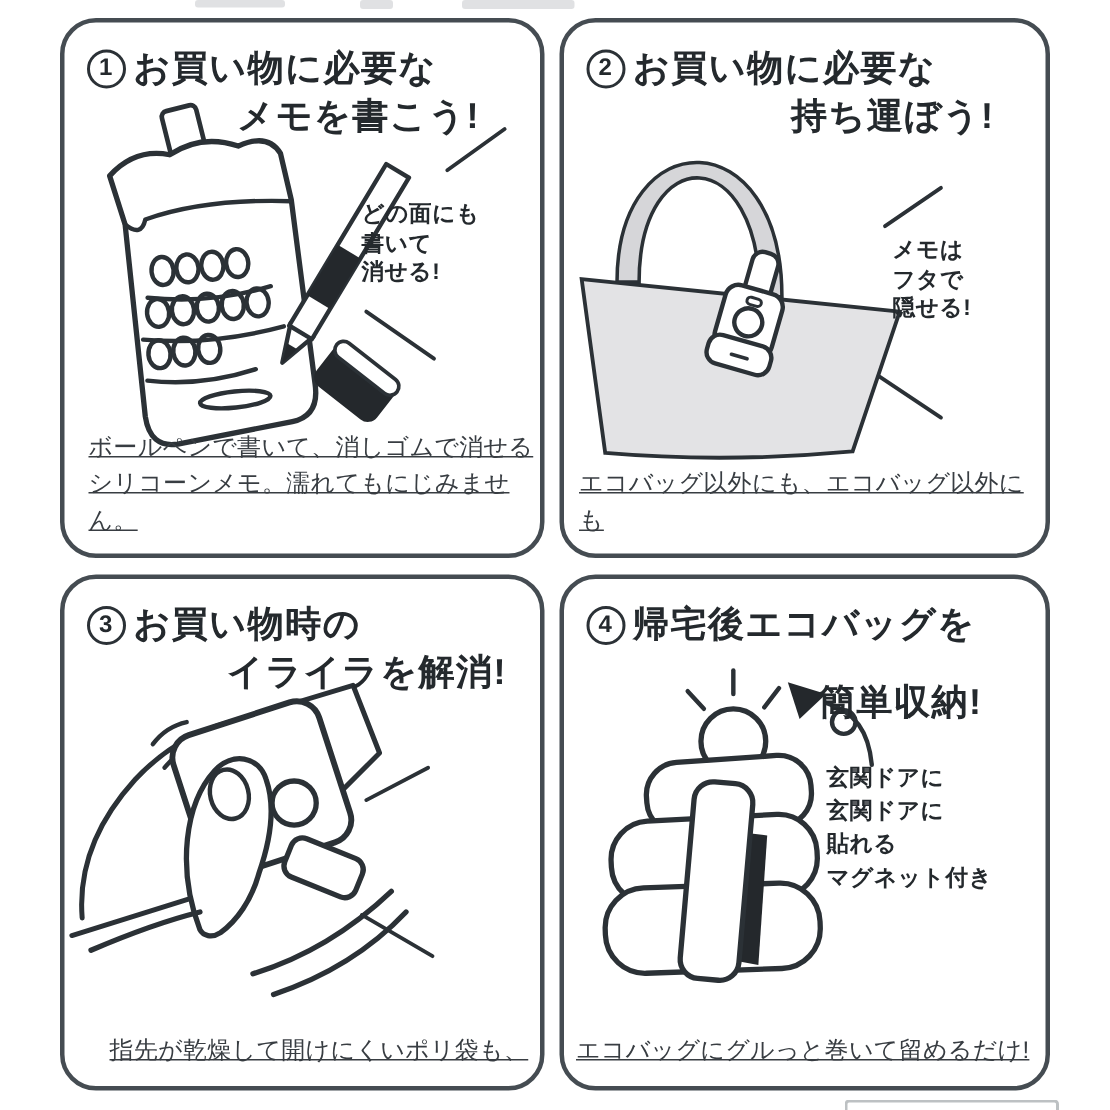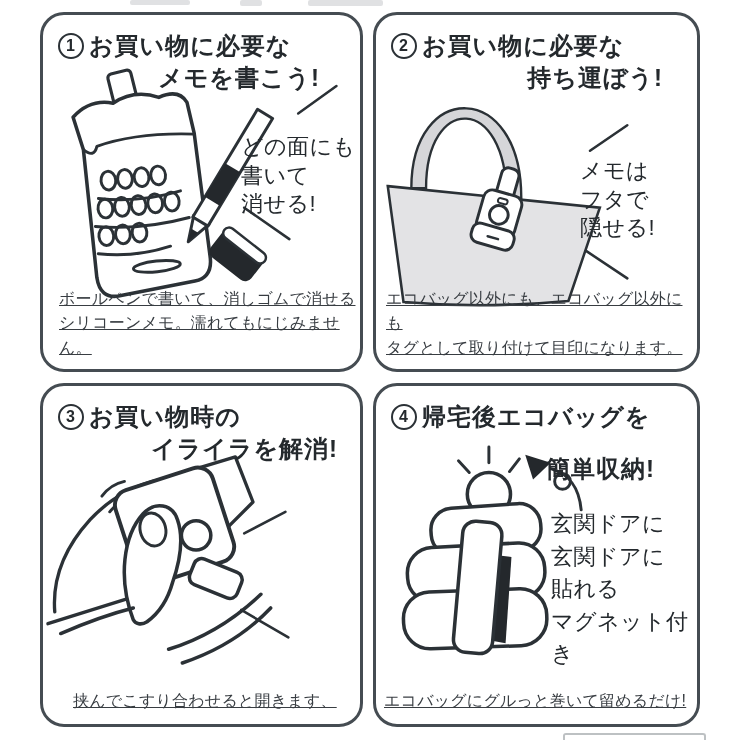--- a/index.html
+++ b/index.html
@@ -27,25 +27,25 @@
   .trow1{display:flex;align-items:center;gap:5px;}
   .num{
     width:26px;height:26px;border:2px solid var(--ink);border-radius:50%;
     display:inline-flex;align-items:center;justify-content:center;
     font-size:16px;font-weight:700;flex:0 0 auto;box-sizing:border-box;
   }
   .trow2{text-align:right;}
   #p1 .trow2{padding-right:28px;} #p2 .trow2{padding-right:22px;}
   #p3 .trow2{padding-right:10px;} #p4 .trow2{padding-right:30px;margin-top:20px;}
   .side{
-    position:absolute;font-size:22px;font-weight:400;line-height:1.3;
+    position:absolute;font-size:15px;font-weight:700;line-height:1.3;
     letter-spacing:0.5px;color:var(--text);
   }
   #p1 .side{left:198px;top:118px;}
-  #p2 .side{left:204px;top:142px;}
+  #p2 .side{left:219px;top:142px;}
   #p3 .side{left:203px;top:164px;}
   #p4 .side{left:175px;top:122px;line-height:1.48;}
   .cap{
     position:absolute;font-size:16px;line-height:1.55;letter-spacing:0.2px;color:var(--caption);text-decoration:underline;
   }
   #p1 .cap{left:16px;bottom:8px;} #p2 .cap{left:10px;bottom:8px;}
   #p3 .cap{left:30px;bottom:10px;} #p4 .cap{left:8px;bottom:10px;}
   
   .ln{stroke:var(--ink);fill:none;stroke-linecap:round;stroke-linejoin:round;}
   .shape{stroke:var(--ink);fill:var(--paper);stroke-linecap:round;stroke-linejoin:round;}
@@ -150,21 +150,20 @@
     </div>
     <div class="trow2">持ち運ぼう!</div>
   </div>
   <div class="side">
       <div>メモは</div>
       <div>フタで</div>
       <div>隠せる!</div>
     </div>
   <div class="cap">
       <div>エコバッグ以外にも、エコバッグ以外にも</div>
-      <div>タグとして取り付けて目印になります。</div>
     </div>
 </div>
 
 <div class="panel" id="p3">
   <svg viewBox="0 0 323 344">
     <g>
       <path class="ln" stroke-width="3.4" d="M120,95 L196,72 L214,118 L182,150"></path>
       <path class="ln" stroke-width="3.4" d="M12,230 Q8,180 48,136 Q78,104 120,95"></path>
       <path class="ln" stroke-width="3.4" d="M5,242 L88,216"></path>
     </g>
@@ -190,21 +189,21 @@
     <line x1="202" y1="228" x2="250" y2="256" class="ln" stroke-width="2.6"></line>
   </svg>
   <div class="title">
     <div class="trow1">
       <span class="num">3</span>
       <span>お買い物時の</span>
     </div>
     <div class="trow2">イライラを解消!</div>
   </div>
   <div class="cap">
-      <div>挟んでこすり合わせると開きます、</div>
+      <div>指先が乾燥して開けにくいポリ袋も、</div>
     </div>
 </div>
 
 <div class="panel" id="p4">
   <svg viewBox="0 0 327 344">
     <g>
       <circle cx="115" cy="110" r="22" class="shape" stroke-width="3.6"></circle>
       <g class="ln" stroke-width="3">
         <line x1="84" y1="76" x2="95" y2="88"></line>
         <line x1="115" y1="62" x2="115" y2="78"></line>

